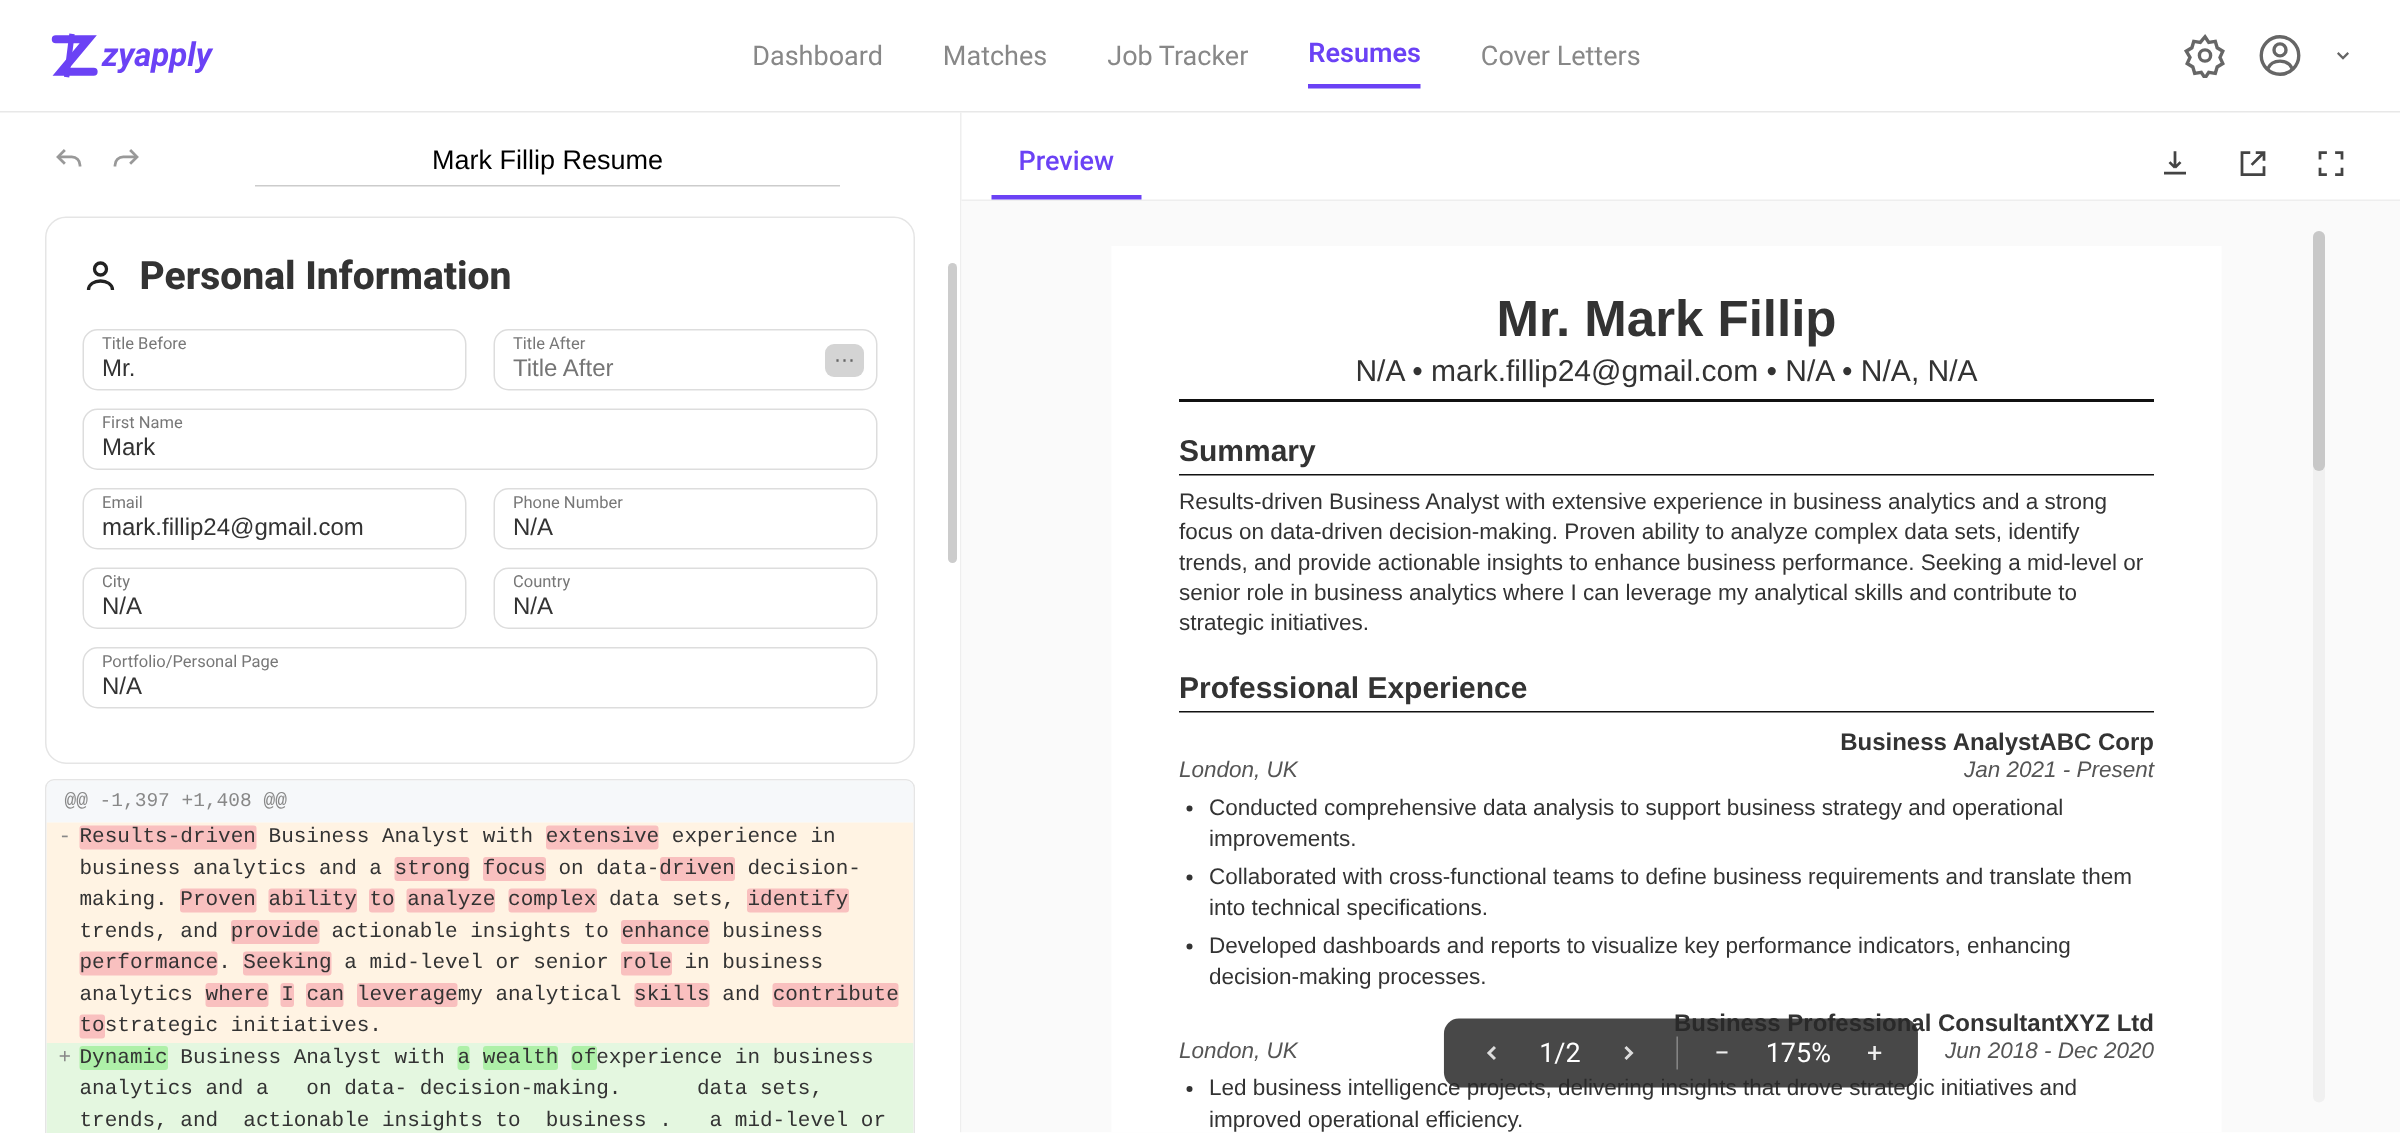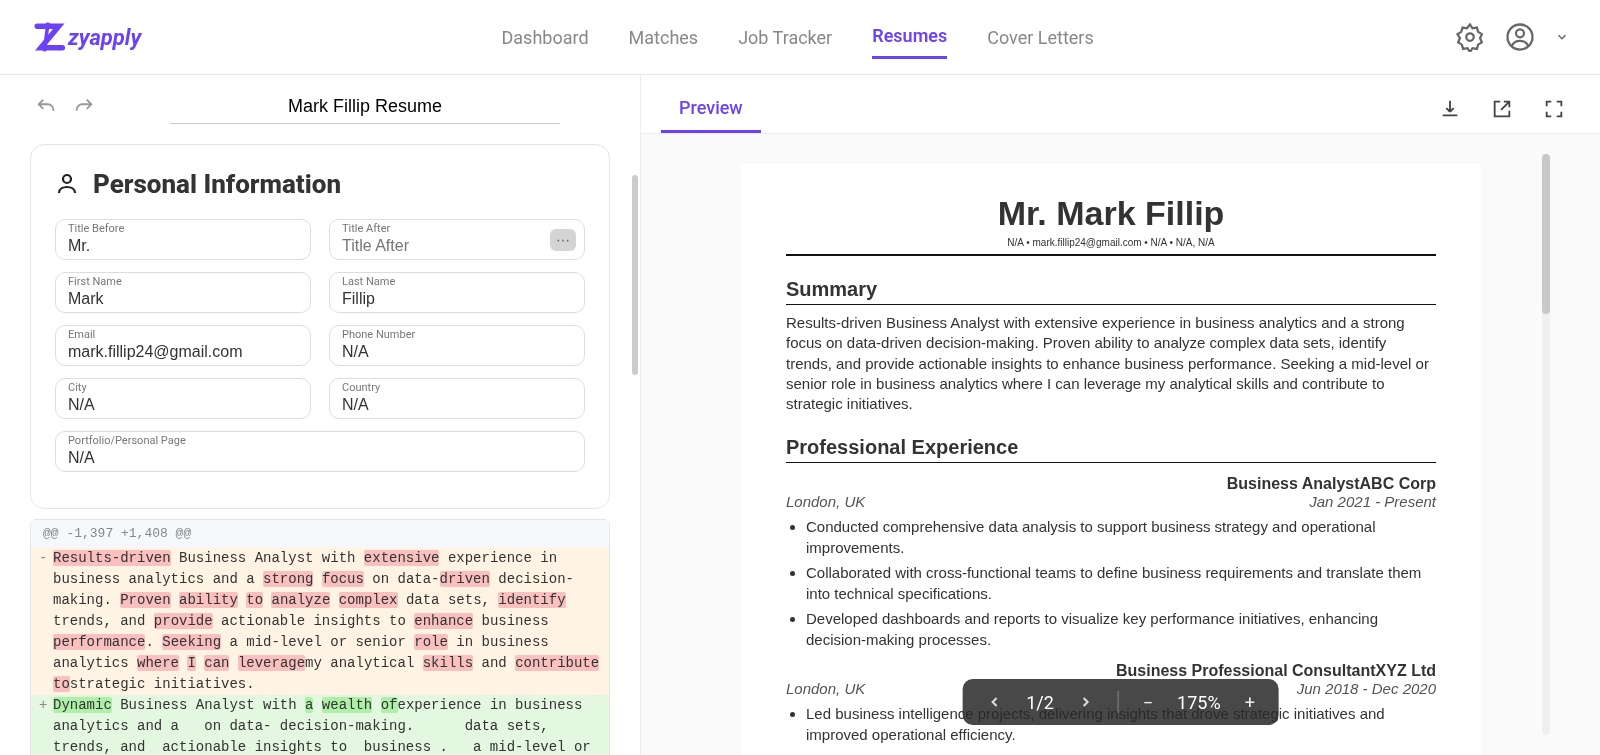--- a/index.html
+++ b/index.html
@@ -48,21 +48,21 @@
 .hl-green { background: #aef0a8; border-radius: 2px; }
 
 
 .preview-tabs { display: flex; align-items: center; justify-content: space-between; padding: 10px 30px 0 20px; border-bottom: 1px solid #eee; }
 .tab { padding: 12px 18px; font-size: 18px; color: #6b42f5; font-weight: 500; border-bottom: 3px solid #6b42f5; }
 .preview-actions { display: flex; gap: 20px; }
 
 .preview-body { flex: 1; background: #fafafa; padding: 30px 0 0 100px; overflow: hidden; position: relative; }
 .resume { background: #fff; width: 740px; padding: 30px 45px; font-family: Arial, sans-serif; }
 .resume-name { text-align: center; font-size: 34px; font-weight: 800; }
-.resume-contact { text-align: center; font-size: 10px; margin-top: 4px; }
+.resume-contact { text-align: center; font-size: 20px; margin-top: 4px; }
 .resume-hr { border: none; border-top: 2px solid #111; margin-top: 6px; }
 .resume-section { font-size: 20px; font-weight: 800; margin-top: 22px; border-bottom: 1.5px solid #111; padding-bottom: 3px; }
 .resume-summary { font-size: 15px; line-height: 1.35; margin-top: 8px; }
 .job-head { display: flex; justify-content: flex-end; margin-top: 12px; font-size: 16px; }
 .job-title { font-weight: 700; }
 .job-company { font-weight: 700; }
 .job-sub { display: flex; justify-content: space-between; font-style: italic; font-size: 15px; color: #555; }
 .resume ul { margin: 6px 0 0 20px; font-size: 15px; line-height: 1.4; }
 .resume li { margin-bottom: 4px; }
 
@@ -163,24 +163,20 @@
           <input class="field-input" placeholder="Title After" style="">
           <div class="field-extra">⋯</div>
         </div>
       </div>
 
       <div class="form-row">
         <div class="field">
           <span class="field-label">First Name</span>
           <input class="field-input" value="Mark" style="">
         </div>
-        <div class="field">
-          <span class="field-label">Last Name</span>
-          <input class="field-input" value="Fillip" style="">
-        </div>
       </div>
 
       <div class="form-row">
         <div class="field">
           <span class="field-label">Email</span>
           <input class="field-input" value="mark.fillip24@gmail.com" style="">
         </div>
         <div class="field">
           <span class="field-label">Phone Number</span>
           <input class="field-input" value="N/A" style="">
@@ -263,21 +259,21 @@
           <span class="job-title">Business Analyst</span>
           <span class="job-company">ABC Corp</span>
         </div>
         <div class="job-sub">
           <span>London, UK</span>
           <span>Jan 2021 - Present</span>
         </div>
         <ul>
           <li>Conducted comprehensive data analysis to support business strategy and operational improvements.</li>
           <li>Collaborated with cross-functional teams to define business requirements and translate them into technical specifications.</li>
-          <li>Developed dashboards and reports to visualize key performance initiatives, enhancing decision-making processes.</li>
+          <li>Developed dashboards and reports to visualize key performance indicators, enhancing decision-making processes.</li>
         </ul>
 
         <div class="job-head">
           <span class="job-title">Business Professional Consultant</span>
           <span class="job-company">XYZ Ltd</span>
         </div>
         <div class="job-sub">
           <span>London, UK</span>
           <span>Jun 2018 - Dec 2020</span>
         </div>

